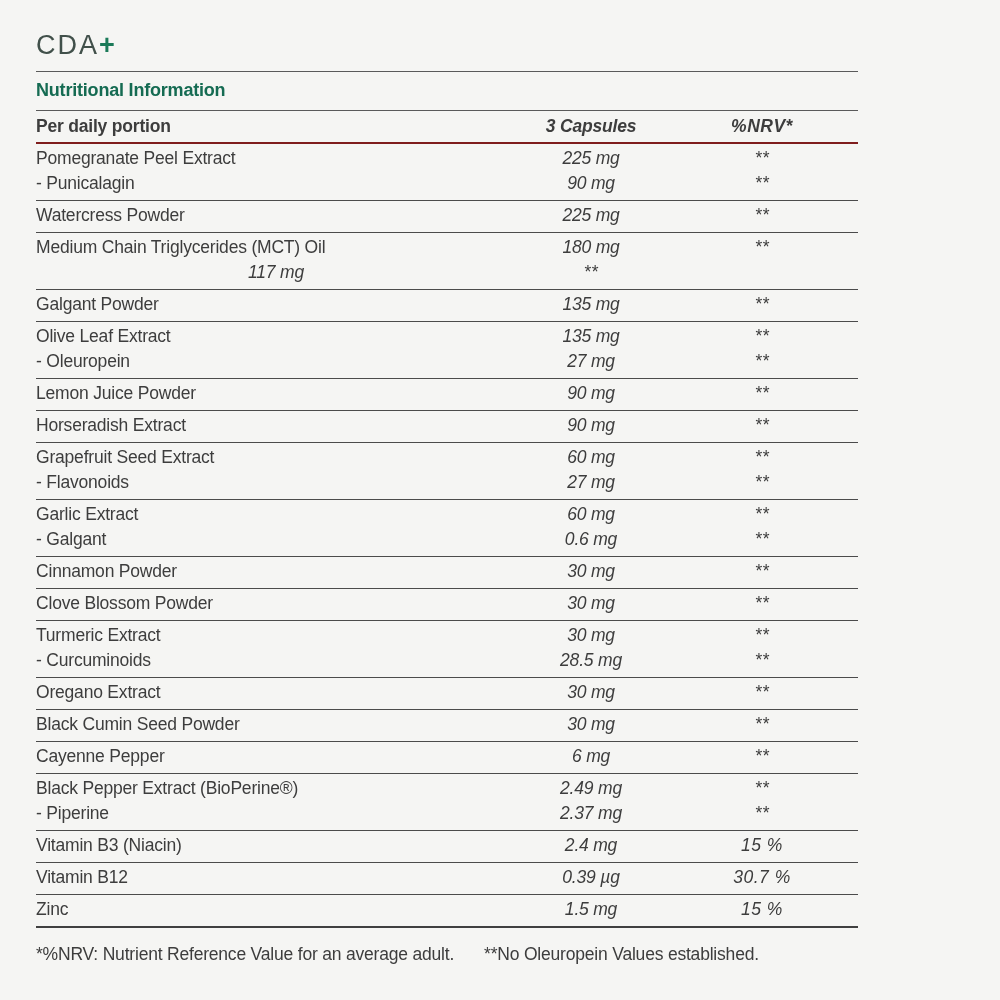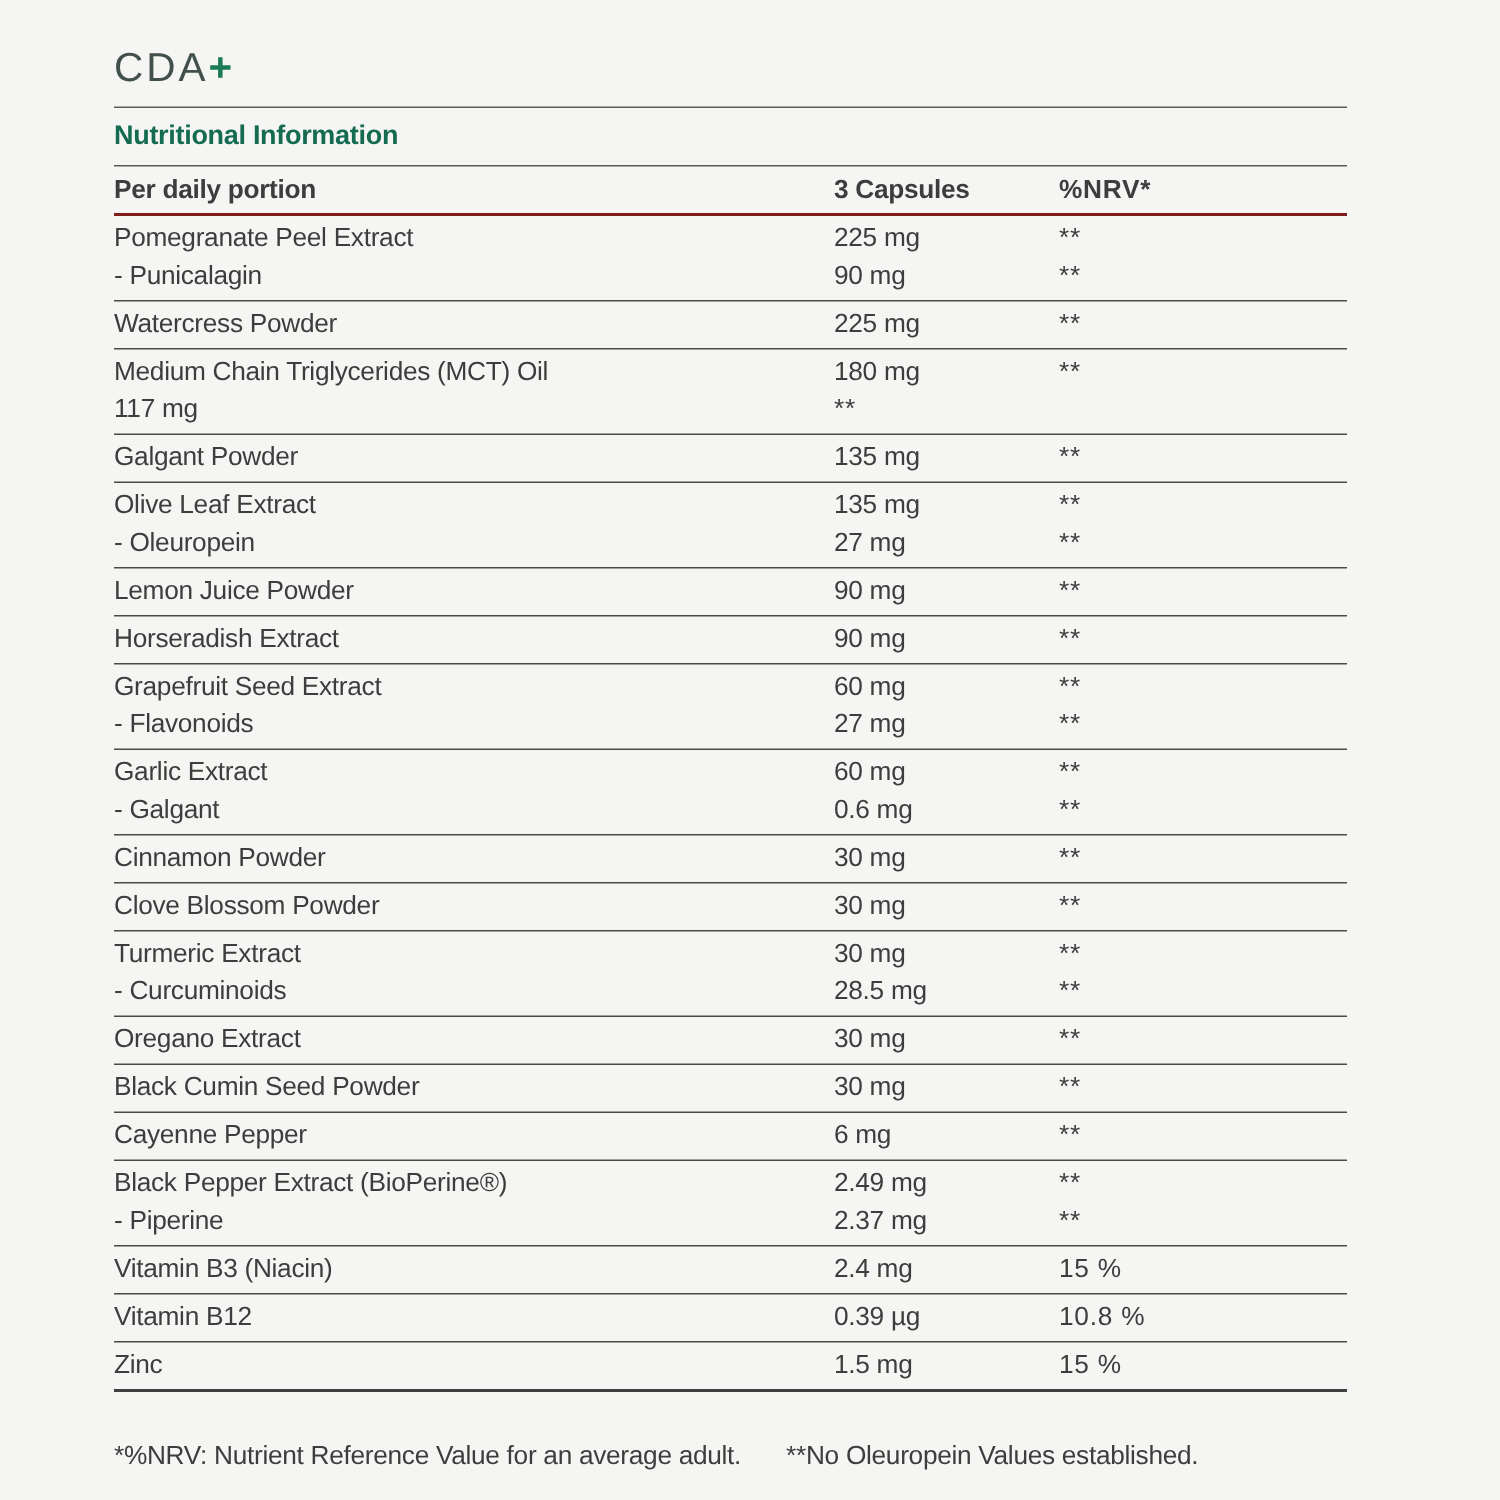--- a/index.html
+++ b/index.html
@@ -9,21 +9,20 @@
     height: 1000px;
     background: #f5f5f3;
     font-family: "Liberation Sans", sans-serif;
     color: #3d3d3d;
     overflow: hidden;
   }
   .page {
     box-sizing: border-box;
     width: 896px;
     padding: 26px 38px 0 36px;
-    margin-left: 40px;
   }
   .brand {
     font-size: 27px;
     letter-spacing: 2px;
     color: #41504a;
     padding: 4px 0 10px 0;
   }
   .brand .plus {
     color: #1b7a58;
     font-weight: bold;
@@ -60,32 +59,33 @@
     border-bottom: none;
   }
   .line {
     display: grid;
     grid-template-columns: 1fr 150px 192px;
     font-size: 17.5px;
     letter-spacing: -0.2px;
     line-height: 25px;
   }
   .amt, .nrv {
-    text-align: left;
+    text-align: center;
     white-space: nowrap;
+    font-style: italic;
   }
   .nrv {
     letter-spacing: 0.5px;
   }
   .footnote {
     display: flex;
     gap: 30px;
     font-size: 17.5px;
     letter-spacing: -0.2px;
-    padding-top: 32px;
+    padding-top: 16px;
     color: #3d3d3d;
   }
 </style>
 </head>
 <body>
 
 <div class="page">
 
   <div class="brand"><span>CDA</span><span class="plus">+</span></div>
 
@@ -270,21 +270,21 @@
         <span class="nm">Vitamin B3 (Niacin)</span>
         <span class="amt">2.4 mg</span>
         <span class="nrv">15 %</span>
       </div>
     </div>
 
     <div class="row">
       <div class="line">
         <span class="nm">Vitamin B12</span>
         <span class="amt">0.39 µg</span>
-        <span class="nrv">10.8 %</span>
+        <span class="nrv">30.7 %</span>
       </div>
     </div>
 
     <div class="row">
       <div class="line">
         <span class="nm">Zinc</span>
         <span class="amt">1.5 mg</span>
         <span class="nrv">15 %</span>
       </div>
     </div>

